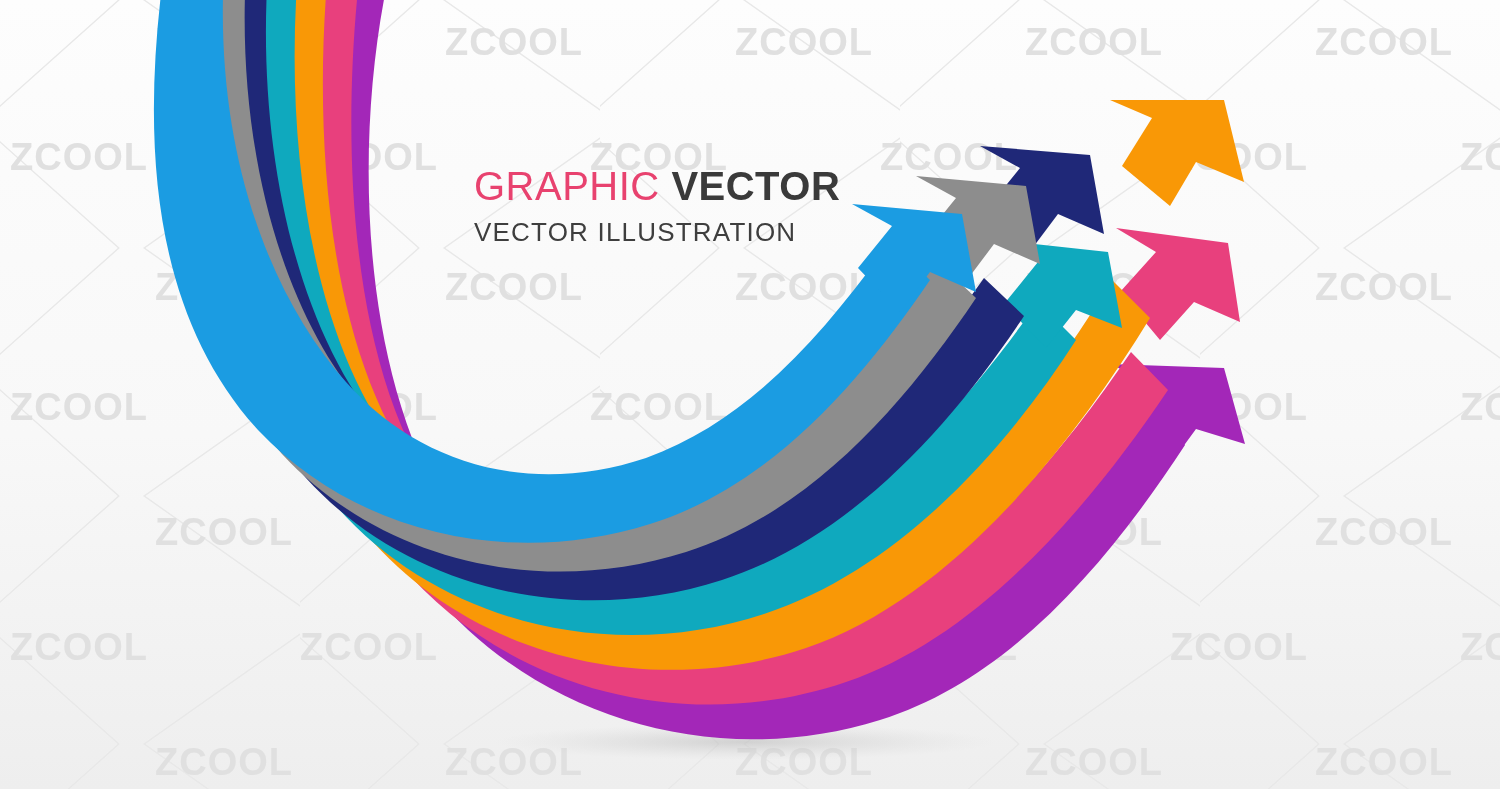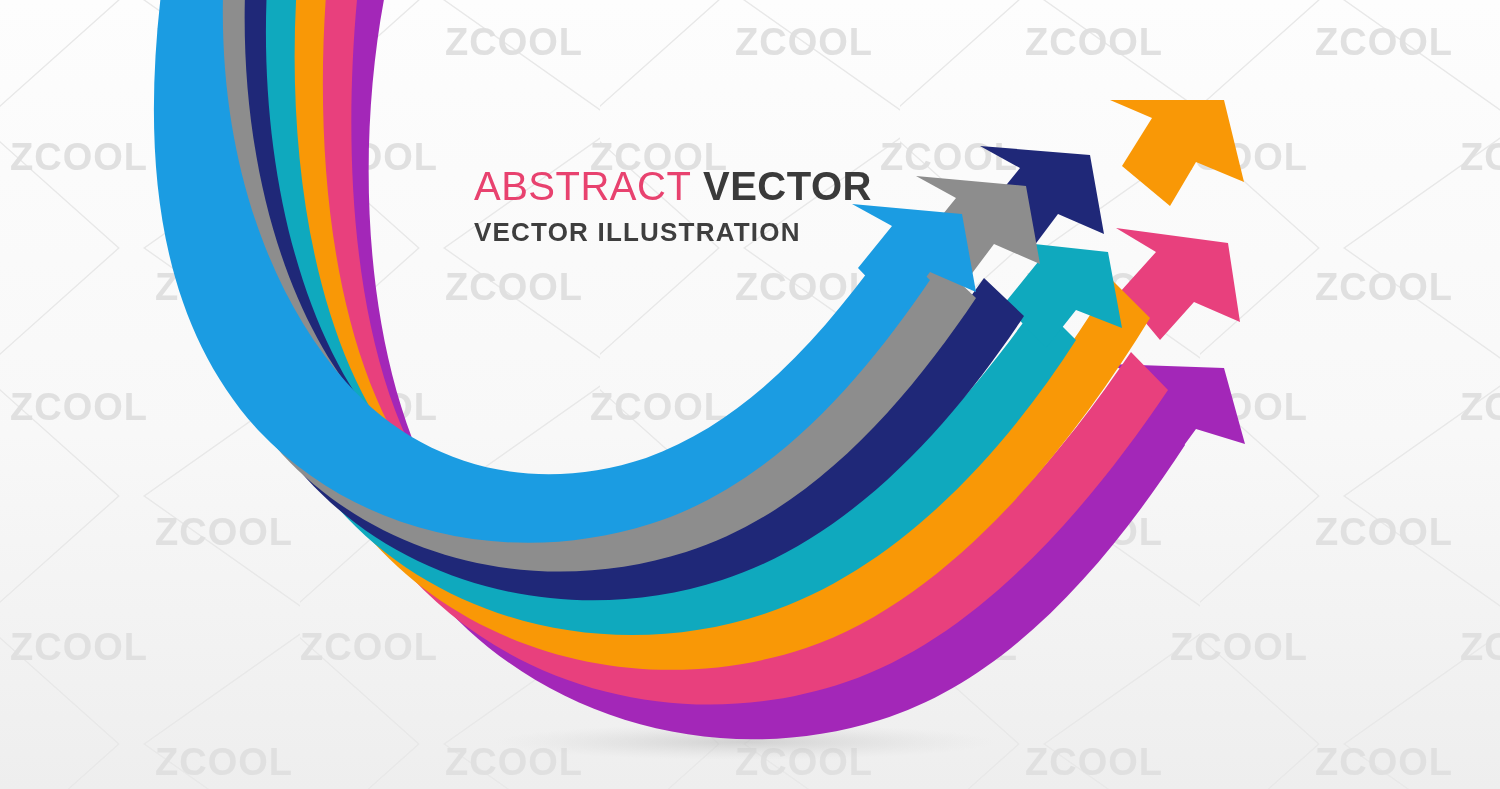--- a/index.html
+++ b/index.html
@@ -27,21 +27,21 @@
   .title-main {
     font-size: 40px;
     letter-spacing: 0.5px;
     white-space: nowrap;
   }
   .title-main .w1 { font-weight: 400; }
   .title-main .w2 { font-weight: 700; }
   .title-sub {
     margin-top: 13px;
     font-size: 26px;
-    font-weight: 700;
+    font-weight: 400;
     letter-spacing: 1.2px;
     white-space: nowrap;
   }
 </style>
 </head>
 <body>
 
 <div id="stage">
 
   <svg id="artboard" viewBox="0 0 1500 789" preserveAspectRatio="none">
@@ -188,18 +188,18 @@
                C 826 330, 752 420, 646 458
                C 532 496, 420 466, 346 382
                C 268 294, 214 148, 224 -30 Z" fill="#1B9CE2"></path>
       <path d="M962 214 L976 292 L930 272 L900 312 L858 268 L892 226 L852 204 Z" fill="#1B9CE2"></path>
     </g>
 
   </svg>
 
   <div class="title-block">
     <div class="title-main">
-      <span class="w1" style="color: rgb(232, 66, 111);">ABSTRACT</span><span>&nbsp;</span><span class="w2" style="color: rgb(58, 58, 58);">VECTOR</span>
+      <span class="w1" style="color: rgb(232, 66, 111);">GRAPHIC</span><span>&nbsp;</span><span class="w2" style="color: rgb(58, 58, 58);">VECTOR</span>
     </div>
     <div class="title-sub" style="color: rgb(62, 62, 62);">VECTOR ILLUSTRATION</div>
   </div>
 
 </div>
 
 </body></html>

